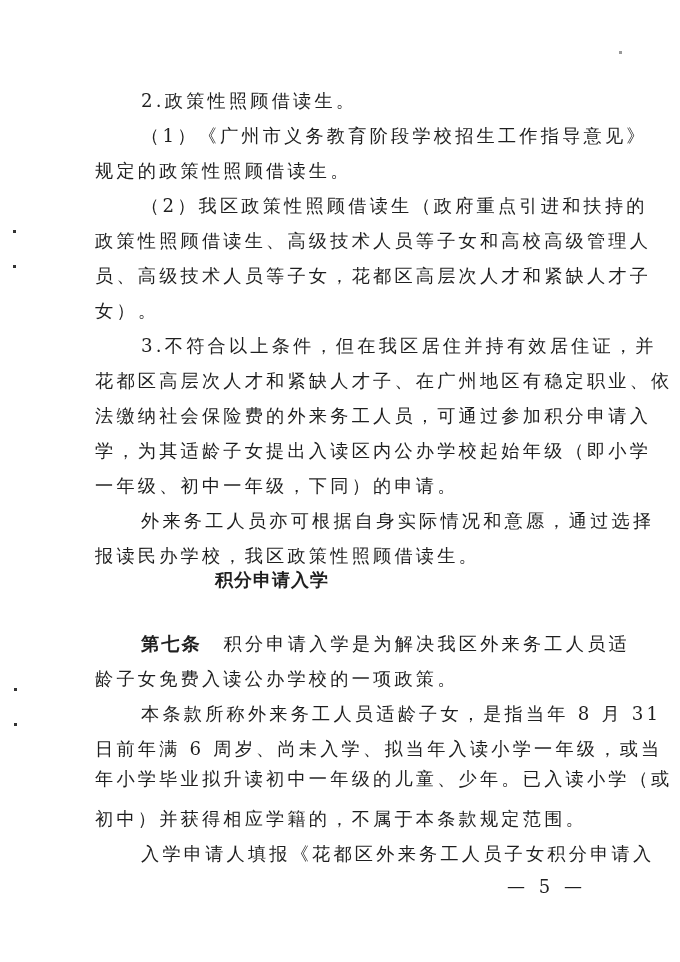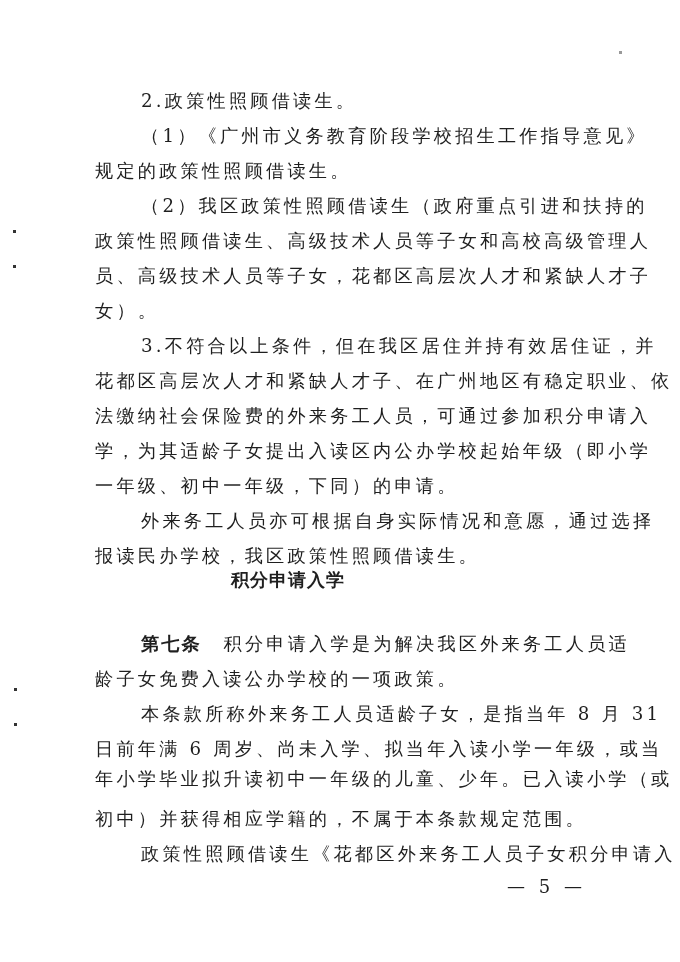--- a/index.html
+++ b/index.html
@@ -8,21 +8,21 @@
     font-family: "DejaVu Serif", "Liberation Serif", serif; color: #1f1f1f;
   }
   .line {
     position: absolute; left: 95px; width: 490px; font-size: 18.2px;
     line-height: 22px; white-space: nowrap; letter-spacing: 3.2px;
   }
   .indent { left: 141px; width: 454px; }
   .heading {
     position: absolute; left: 0; width: 544px; text-align: center; top: 568px;
     font-family: "DejaVu Sans", "Liberation Sans", sans-serif; font-weight: bold;
-    font-size: 18px; letter-spacing: 1px; margin-left: 16px;
+    font-size: 18px; letter-spacing: 1px;
   }
   .bold { font-family: "DejaVu Sans", "Liberation Sans", sans-serif; font-weight: bold; letter-spacing: 2px; }
   .page-num {
     position: absolute; left: 507px; top: 876px; font-size: 18px; letter-spacing: 4px;
   }
   .mark { position: absolute; width: 3px; height: 3px; background: #333; }
   .mark.light { background: #999; }
 </style>
 </head>
 <body>
@@ -46,21 +46,21 @@
   <div class="heading">积分申请入学</div>
 
   <div class="line indent" style="top:633px">
     <span class="bold">第七条</span><span style="display:inline-block;width:22px"></span><span>积分申请入学是为解决我区外来务工人员适</span>
   </div>
   <div class="line" style="top:668px">龄子女免费入读公办学校的一项政策。</div>
   <div class="line indent" style="top:703px">本条款所称外来务工人员适龄子女，是指当年 8 月 31</div>
   <div class="line" style="top:738px">日前年满 6 周岁、尚未入学、拟当年入读小学一年级，或当</div>
   <div class="line" style="top:768px">年小学毕业拟升读初中一年级的儿童、少年。已入读小学（或</div>
   <div class="line" style="top:808px">初中）并获得相应学籍的，不属于本条款规定范围。</div>
-  <div class="line indent" style="top:843px">政策性照顾借读生《花都区外来务工人员子女积分申请入</div>
+  <div class="line indent" style="top:843px">入学申请人填报《花都区外来务工人员子女积分申请入</div>
 
   <div class="page-num">— 5 —</div>
 
   <div class="mark" style="left:13px;top:230px"></div>
   <div class="mark" style="left:13px;top:265px"></div>
   <div class="mark" style="left:14px;top:688px"></div>
   <div class="mark" style="left:14px;top:723px"></div>
   <div class="mark light" style="left:619px;top:51px"></div>
 </div>
 

